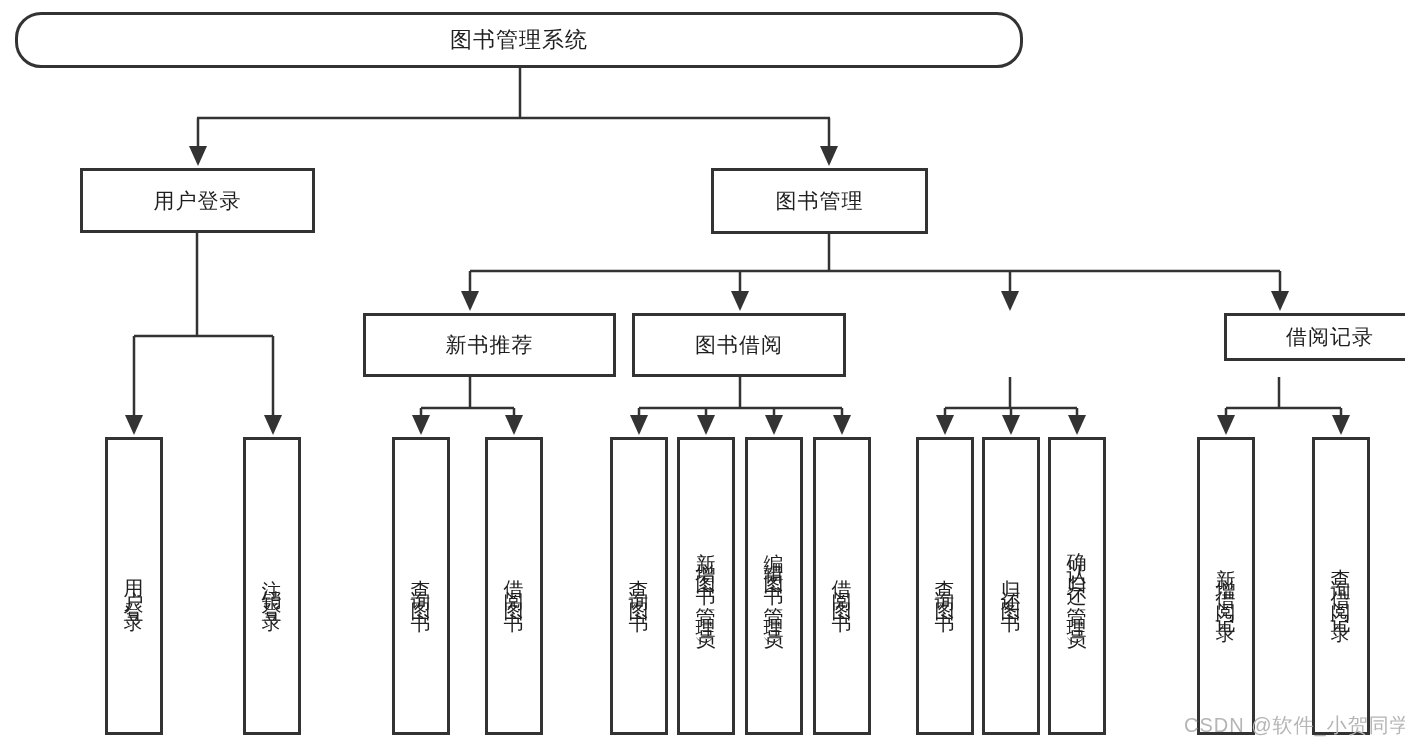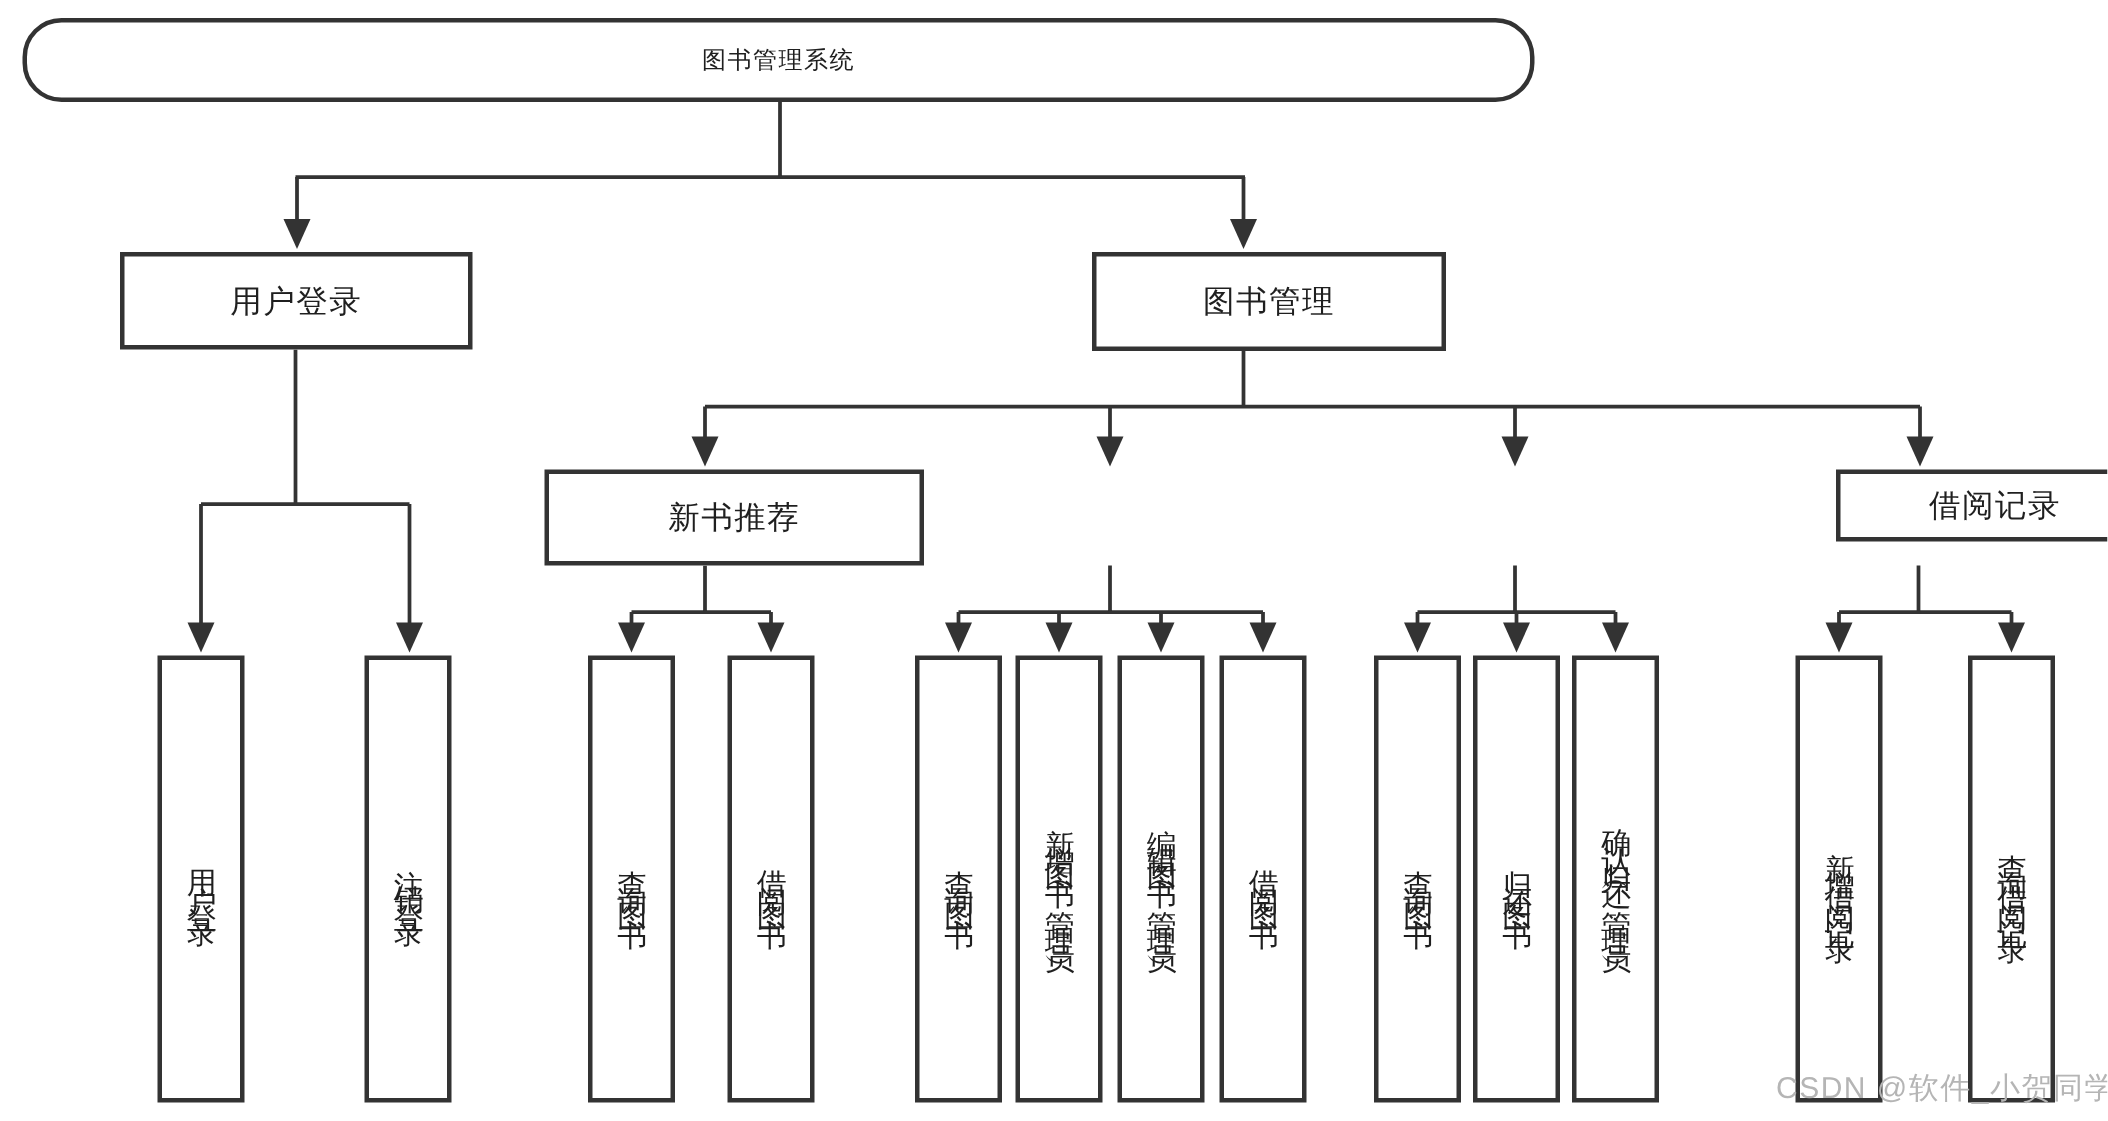--- a/index.html
+++ b/index.html
@@ -30,21 +30,21 @@
     align-items: center;
     justify-content: center;
   }
 
   .node-h {
     font-size: 21px;
     letter-spacing: 1px;
   }
 
   .node-root {
-    font-size: 16px;
+    font-size: 22px;
     border-radius: 26px;
   }
 
   .node-v {
     top: 437px;
     width: 58px;
     height: 298px;
   }
 
   .vtext {
@@ -108,23 +108,24 @@
       <polygon points="1002,415 1020,415 1011,435"></polygon>
       <polygon points="1068,415 1086,415 1077,435"></polygon>
       <polygon points="1217,415 1235,415 1226,435"></polygon>
       <polygon points="1332,415 1350,415 1341,435"></polygon>
     </g>
   </svg>
 
   <div class="node node-h node-root" style="left:15px;top:12px;width:1008px;height:56px">图书管理系统</div>
 
   <div class="node node-h" style="left:80px;top:168px;width:235px;height:65px">用户登录</div>
-  <div class="node node-h" style="left:728px;top:168px;width:236px;height:66px">图书管理</div>
+  <div class="node node-h" style="left:711px;top:168px;width:217px;height:66px">图书管理</div>
 
   <div class="node node-h" style="left:363px;top:313px;width:253px;height:64px">新书推荐</div>
+  <div class="node node-h" style="left:632px;top:313px;width:214px;height:64px">图书借阅</div>
   <div class="node node-h" style="left:1224px;top:313px;width:212px;height:48px">借阅记录</div>
 
   <div class="node node-v" style="left:105px">
     <span class="vtext">用户登录</span>
   </div>
   <div class="node node-v" style="left:243px">
     <span class="vtext">注销登录</span>
   </div>
 
   <div class="node node-v" style="left:392px">

